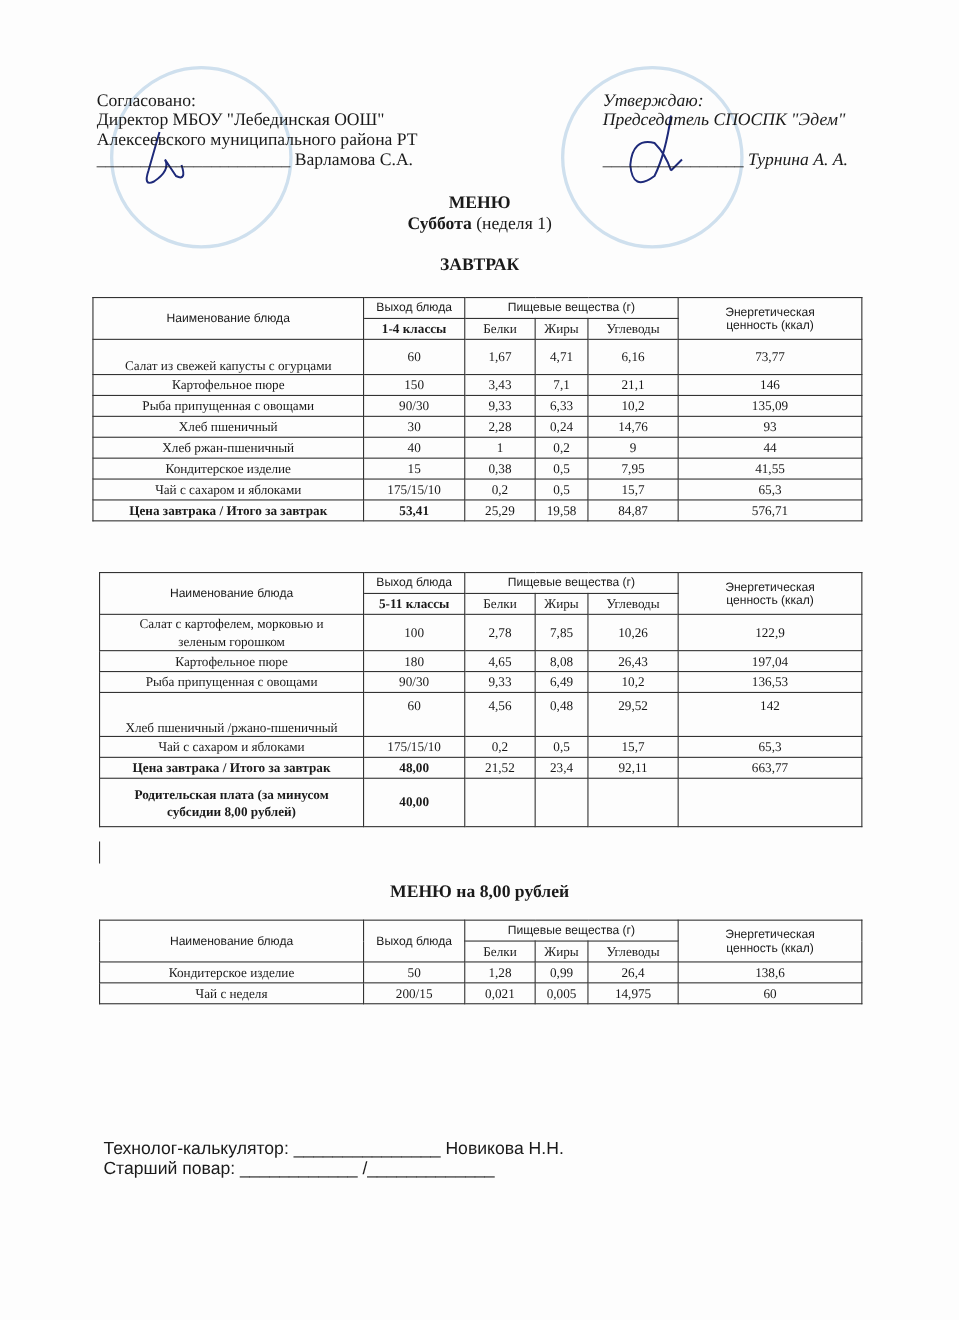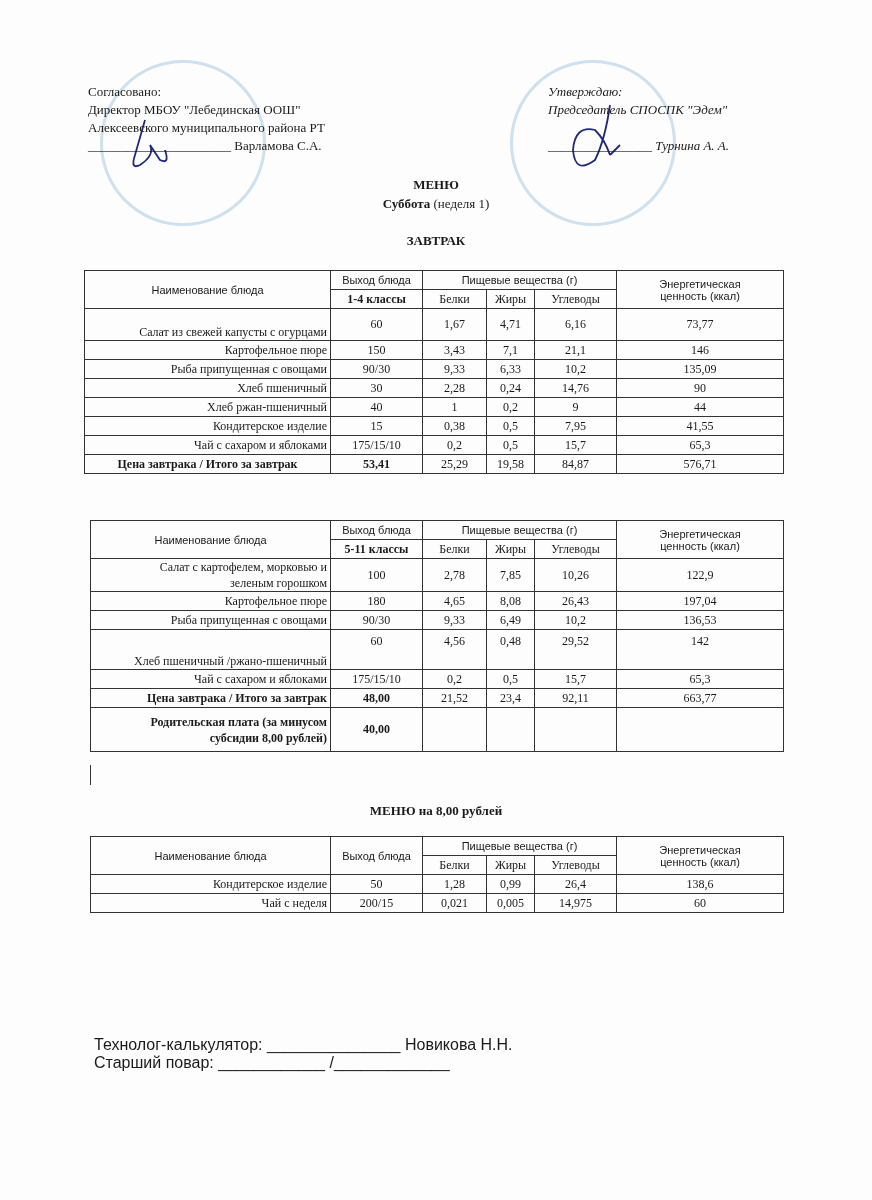--- a/index.html
+++ b/index.html
@@ -1,23 +1,23 @@
 <!DOCTYPE html>
 <html><head>
 <meta charset="utf-8">
 <style>
   html, body { margin:0; padding:0; }
   body { width:872px; height:1200px; background:#fdfdfd; position:relative; overflow:hidden; font-family:"Liberation Serif", serif; color:#1a1a1a; }
   .abs { position:absolute; }
-  .line { font-size:13px; line-height:18px; white-space:nowrap; }
+  .line { font-size:16px; line-height:18px; white-space:nowrap; }
   .center { text-align:center; }
   .bold { font-weight:bold; }
   table { border-collapse:collapse; position:absolute; font-size:12px; }
   td { border:1px solid #333; padding:0 3px; height:18px; text-align:center; white-space:nowrap; }
-  td.name { text-align:right; }
+  td.name { text-align:center; }
   td.hdr { font-family:"Liberation Sans", sans-serif; font-size:11px; }
   .stamp { position:absolute; border-radius:50%; border:3px solid rgba(120,170,210,0.35); }
   .sig { position:absolute; }
 </style>
 </head>
 <body>
 
 <div class="stamp" style="left:100px; top:60px; width:160px; height:160px;"></div>
 <div class="stamp" style="left:510px; top:60px; width:160px; height:160px;"></div>
 
@@ -103,21 +103,21 @@
     <td>6,33</td>
     <td>10,2</td>
     <td>135,09</td>
   </tr>
   <tr>
     <td class="name">Хлеб пшеничный</td>
     <td>30</td>
     <td>2,28</td>
     <td>0,24</td>
     <td>14,76</td>
-    <td>90</td>
+    <td>93</td>
   </tr>
   <tr>
     <td class="name">Хлеб ржан-пшеничный</td>
     <td>40</td>
     <td>1</td>
     <td>0,2</td>
     <td>9</td>
     <td>44</td>
   </tr>
   <tr>

